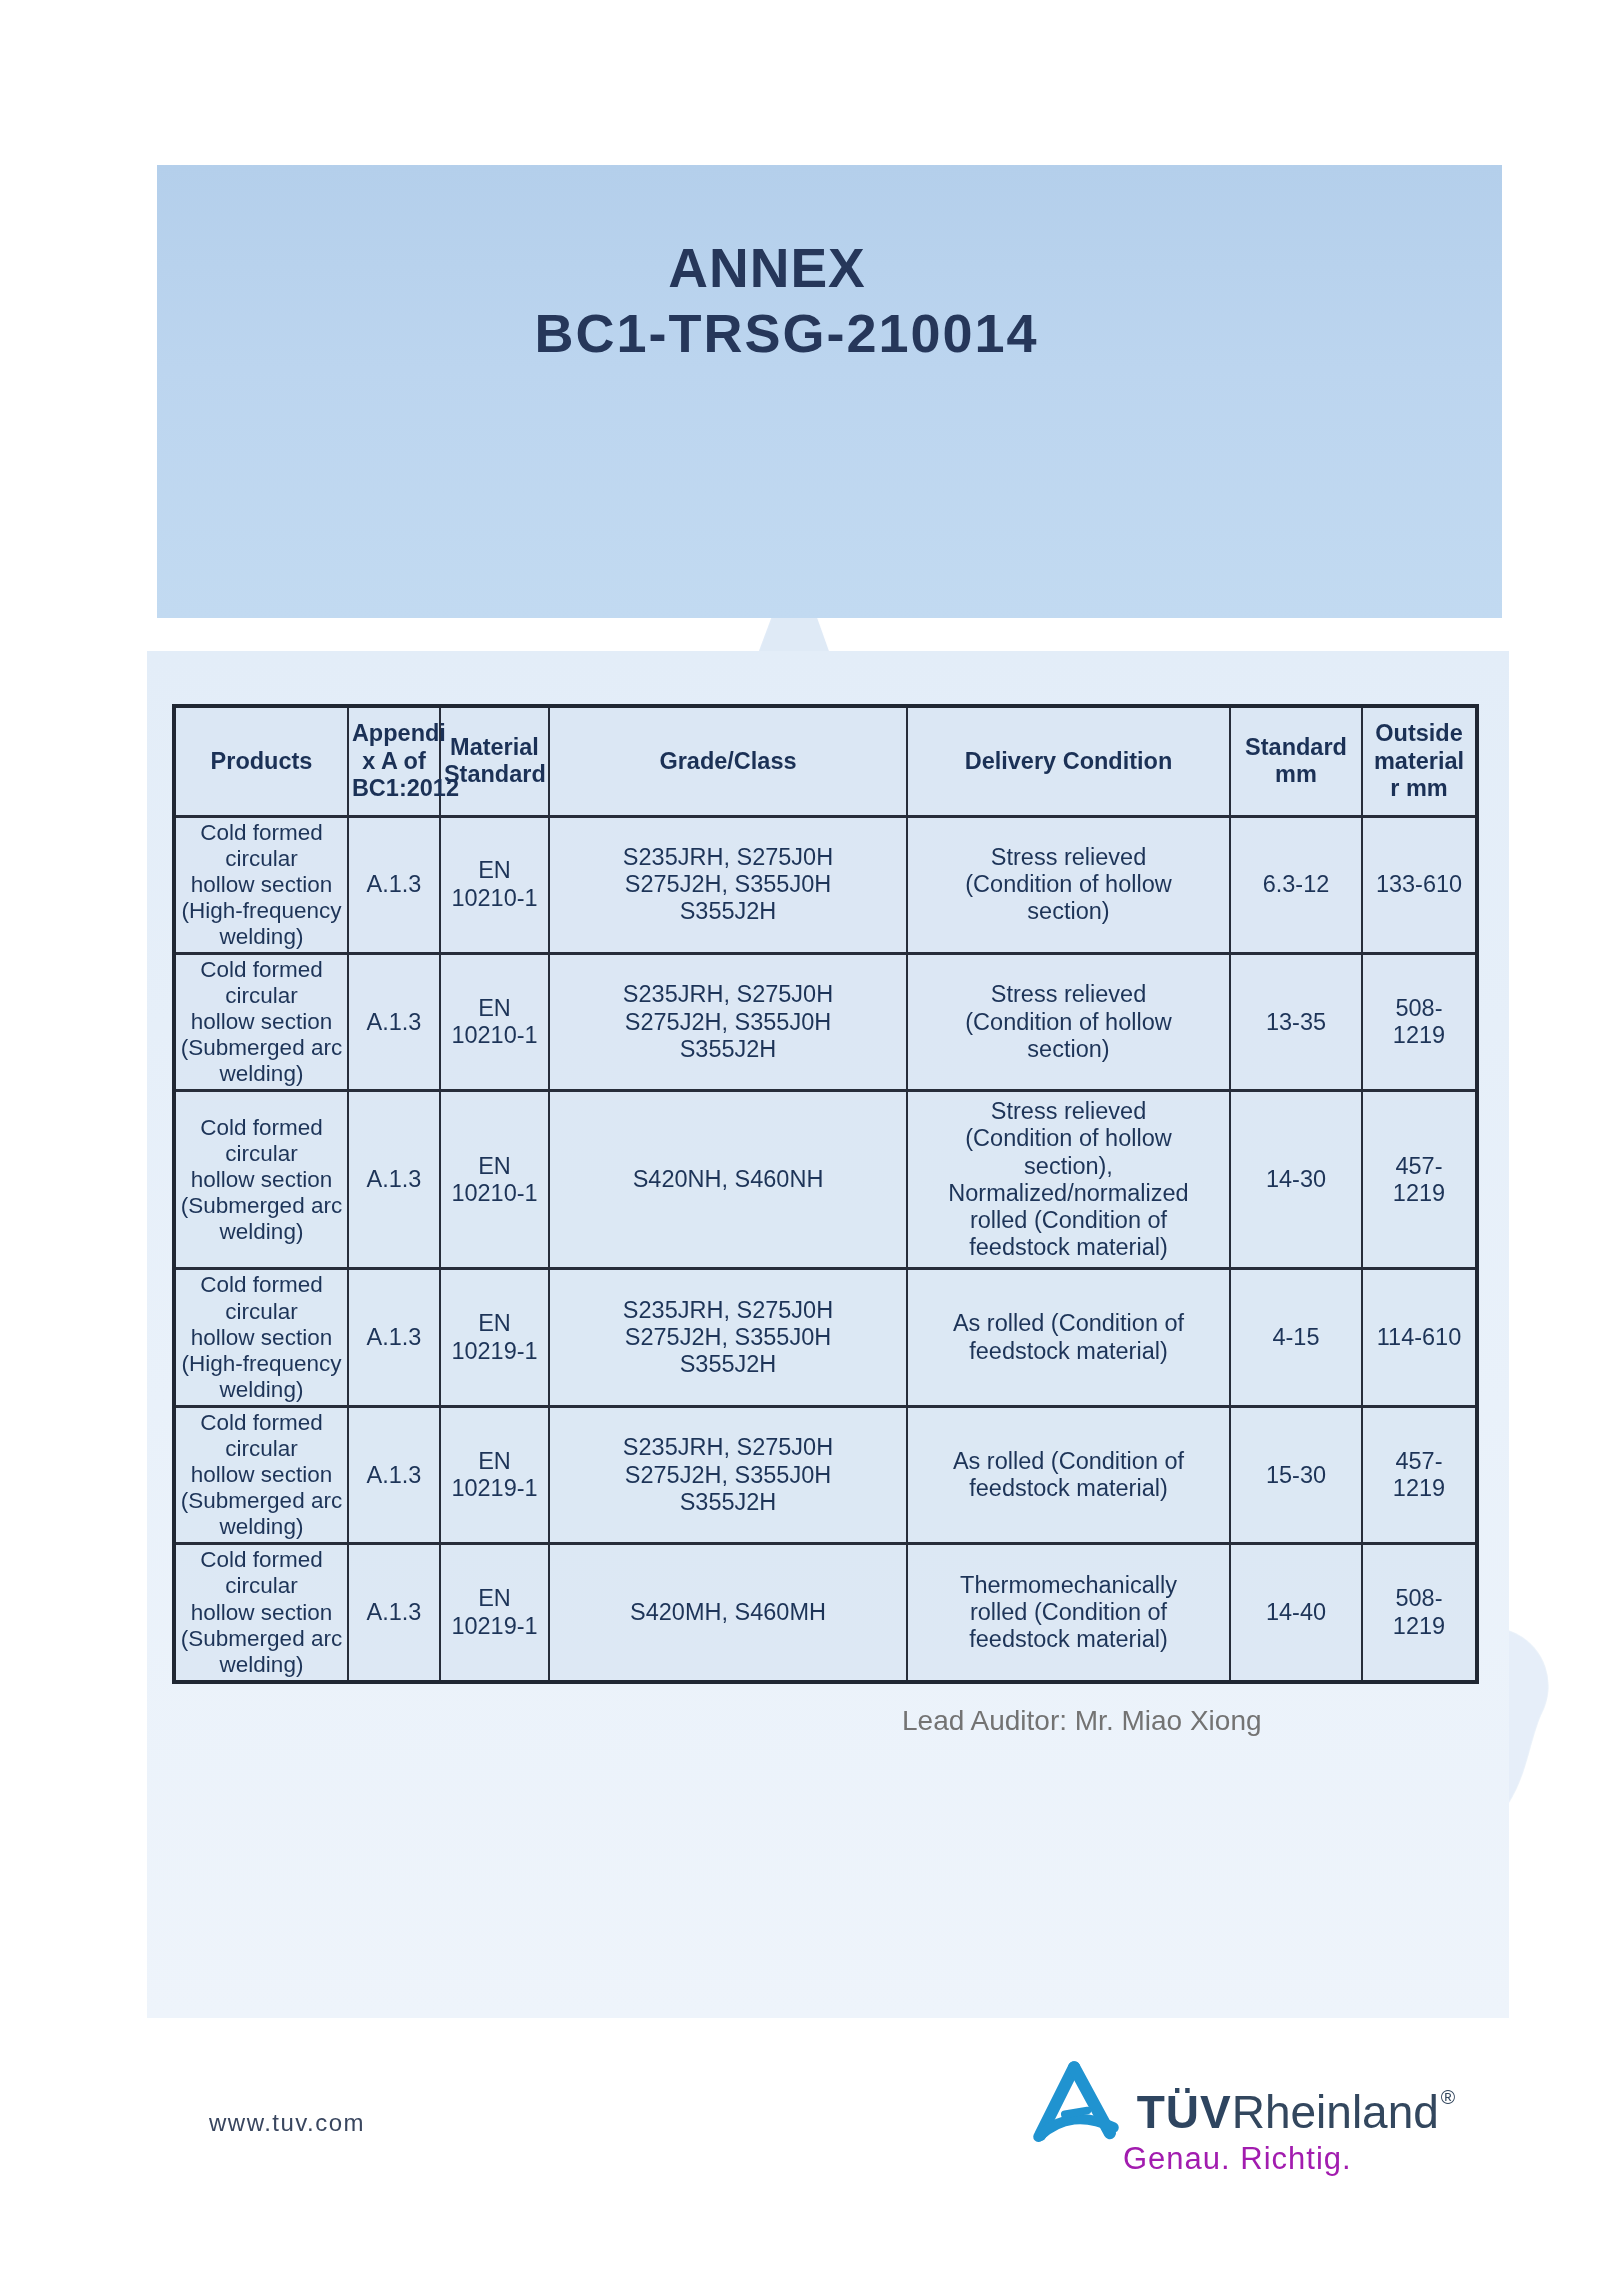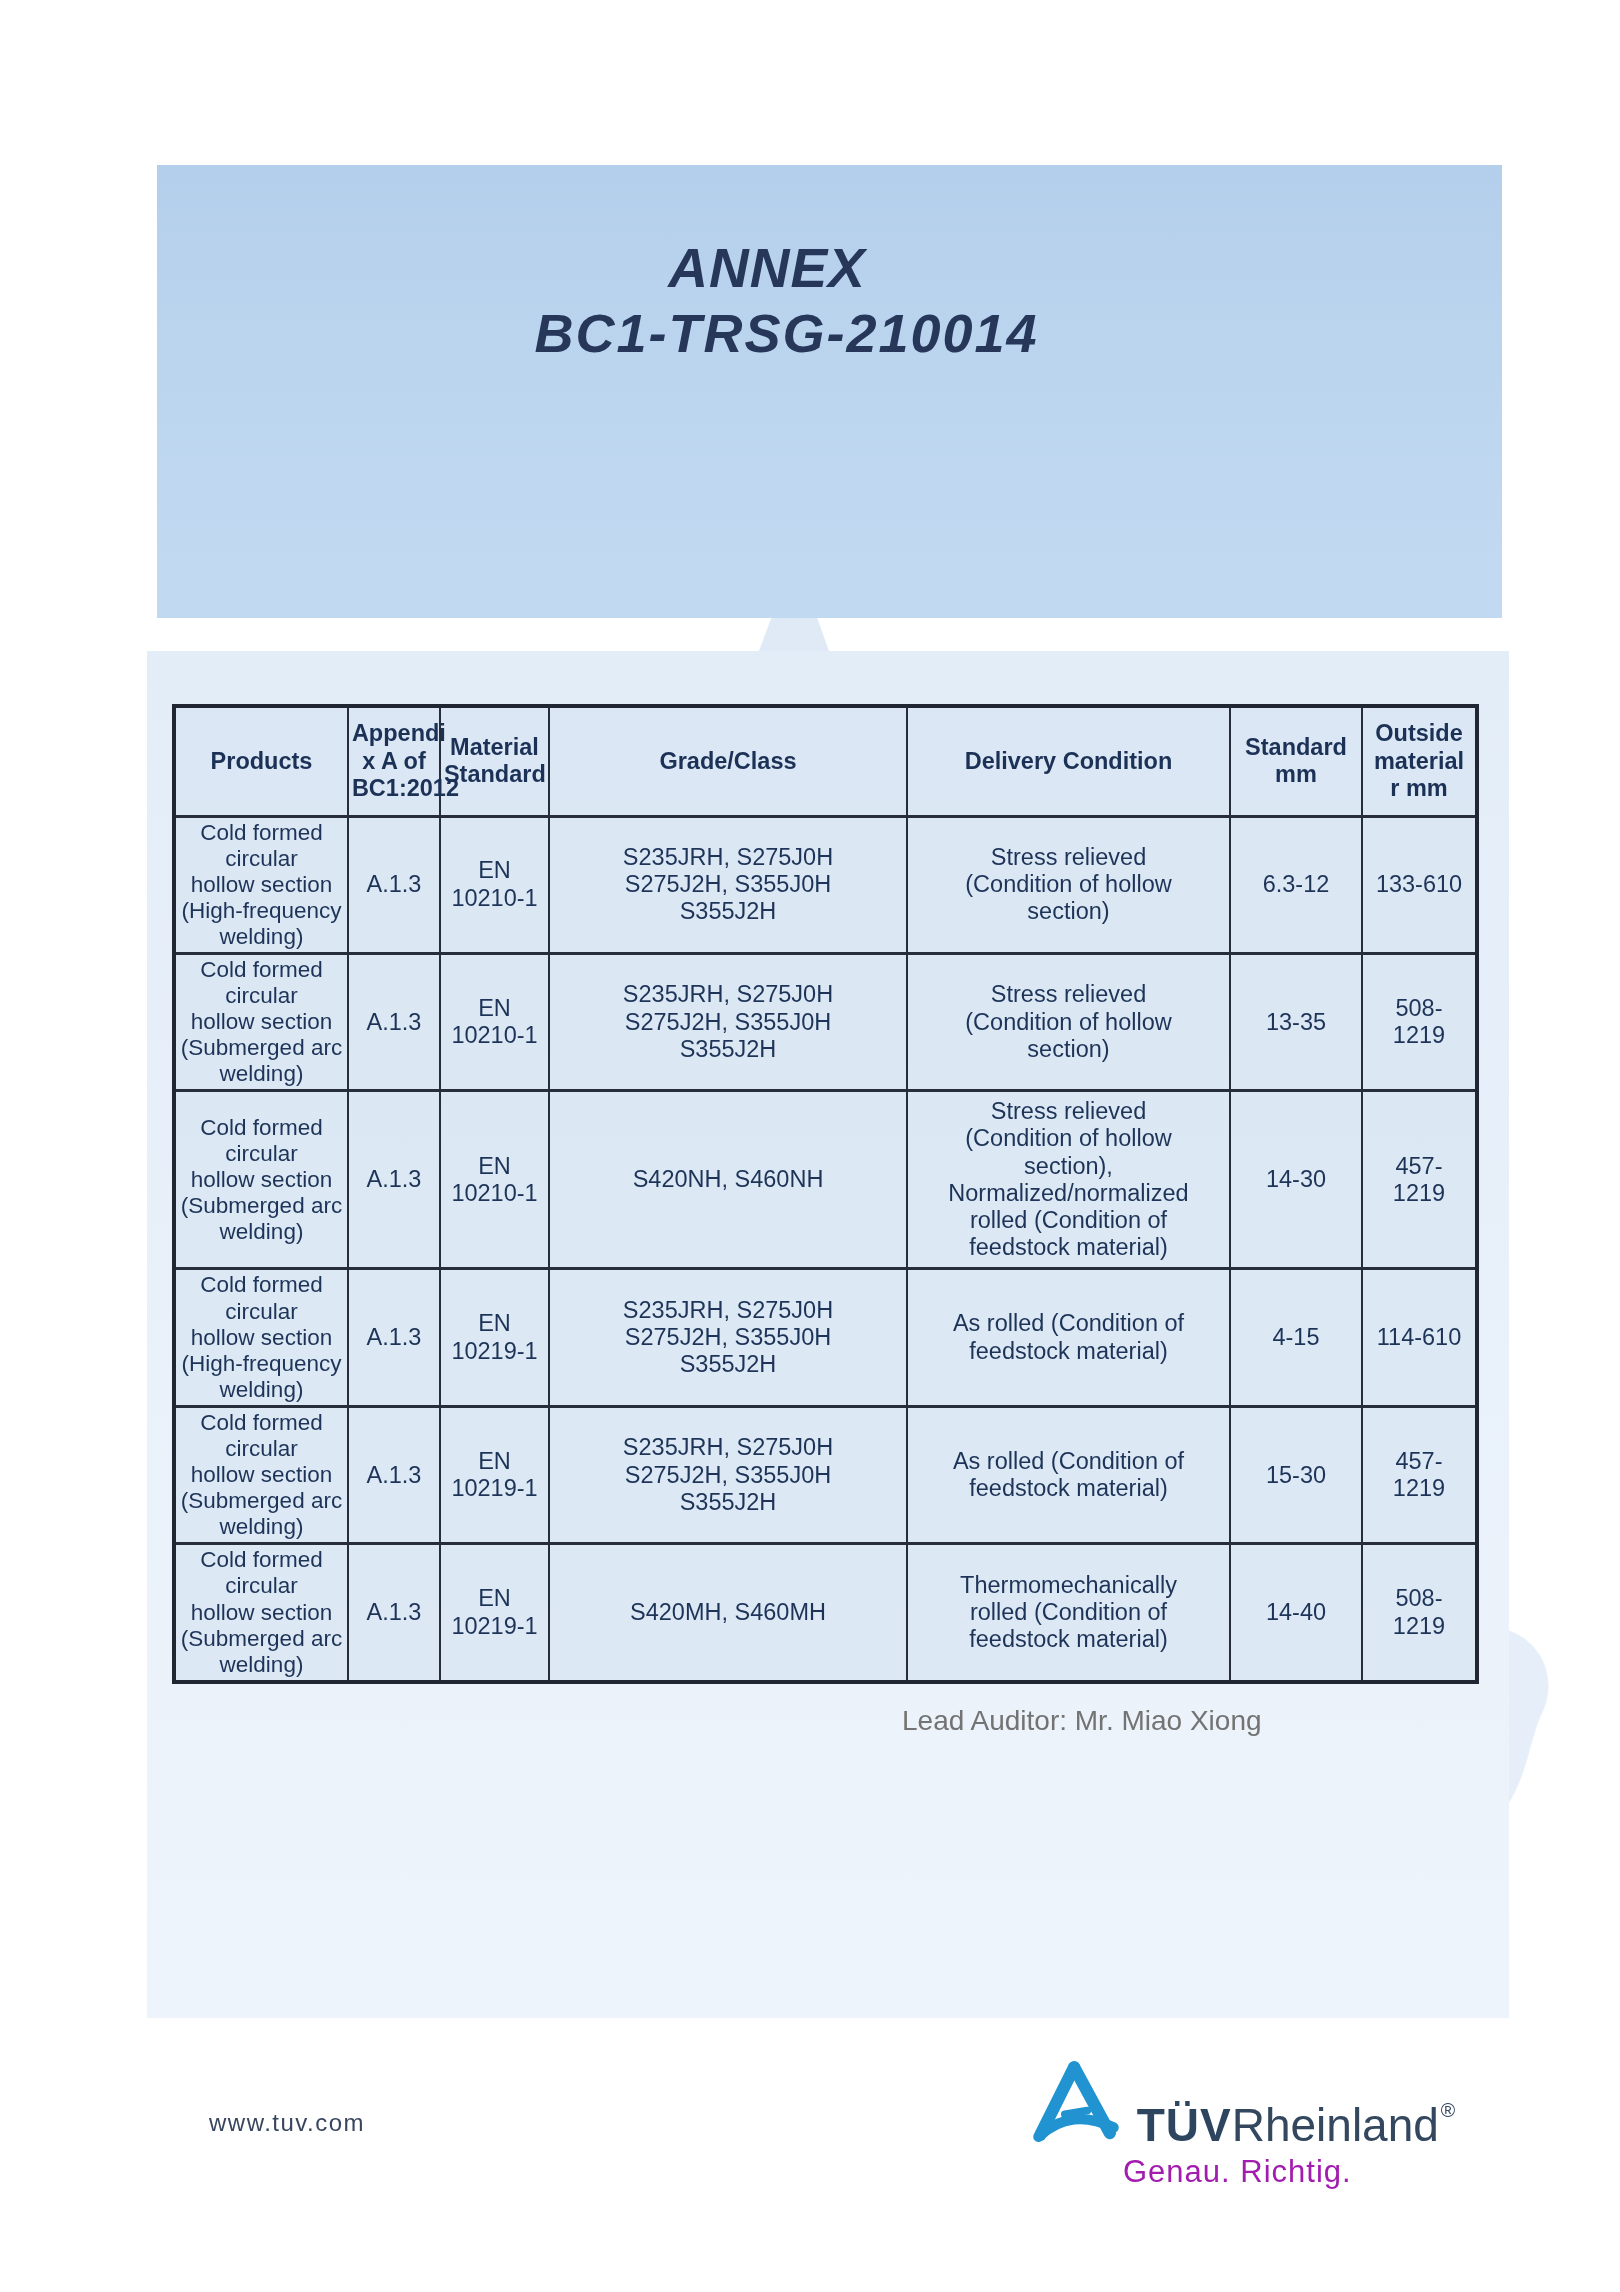--- a/index.html
+++ b/index.html
@@ -12,21 +12,21 @@
   
   .header-panel{
     position:absolute;left:157px;top:165px;width:1345px;height:453px;
     background:linear-gradient(180deg,#b4cfeb 0%,#bcd5ef 45%,#c2daf1 100%);
   }
   .title-block{
     position:absolute;left:0;top:71px;width:100%;
     text-align:center;padding-right:125px;box-sizing:border-box;
   }
   .title-line{
-    font-weight:bold;color:#26375a;line-height:65px;letter-spacing:1px;font-style:italic;
+    font-weight:bold;color:#26375a;line-height:65px;letter-spacing:1px;
   }
   .title-line.l1{font-size:55px;}
   .title-line.l2{font-size:52px;}
   .title-line.l3{font-size:54px;letter-spacing:2px;margin-left:39px;}
   
   .content-panel{
     position:absolute;left:147px;top:651px;width:1362px;height:1367px;
     background:linear-gradient(180deg,#e3edf8 0%,#e9f1fa 55%,#eef4fb 100%);
   }
   
@@ -56,21 +56,21 @@
     position:absolute;left:902px;top:1705px;
     font-size:28px;color:#737373;z-index:3;
   }
   
   .website{
     position:absolute;left:209px;top:2109px;
     font-size:24px;letter-spacing:1.5px;color:#39465f;z-index:3;
   }
   .logo{position:absolute;left:1029px;top:2056px;z-index:3;display:flex;align-items:flex-start;}
   .logo-triangle{width:94px;height:94px;display:block;}
-  .brand{margin-left:13.7px;margin-top:46px;line-height:1;white-space:nowrap;}
+  .brand{margin-left:13.7px;margin-top:33px;line-height:1;white-space:nowrap;}
   .brand .tuv{font-weight:bold;font-size:46px;color:#2e4560;letter-spacing:1px;}
   .brand .rhein{font-weight:normal;font-size:46px;color:#33475e;}
   .brand sup{font-size:19.6px;color:#33475e;position:relative;top:-17.6px;left:2px;}
   .tagline{font-weight:normal;font-size:31px;color:#a21caf;margin-top:6px;letter-spacing:1px;}
 </style>
 </head>
 <body>
 
 <div class="watermark">
   <svg width="1620" height="2293" viewBox="0 0 1653 2339" xmlns="http://www.w3.org/2000/svg">

